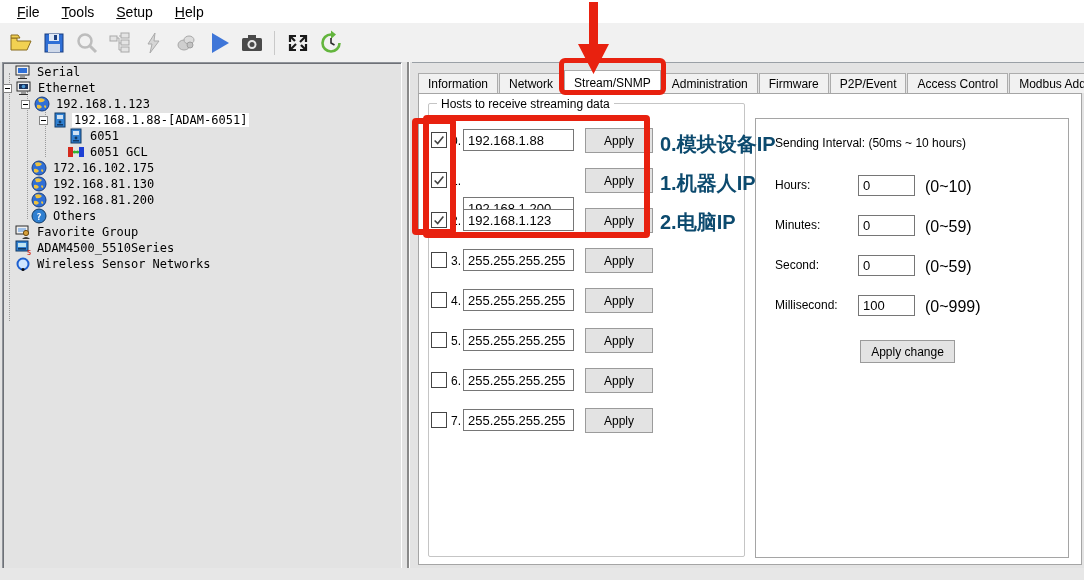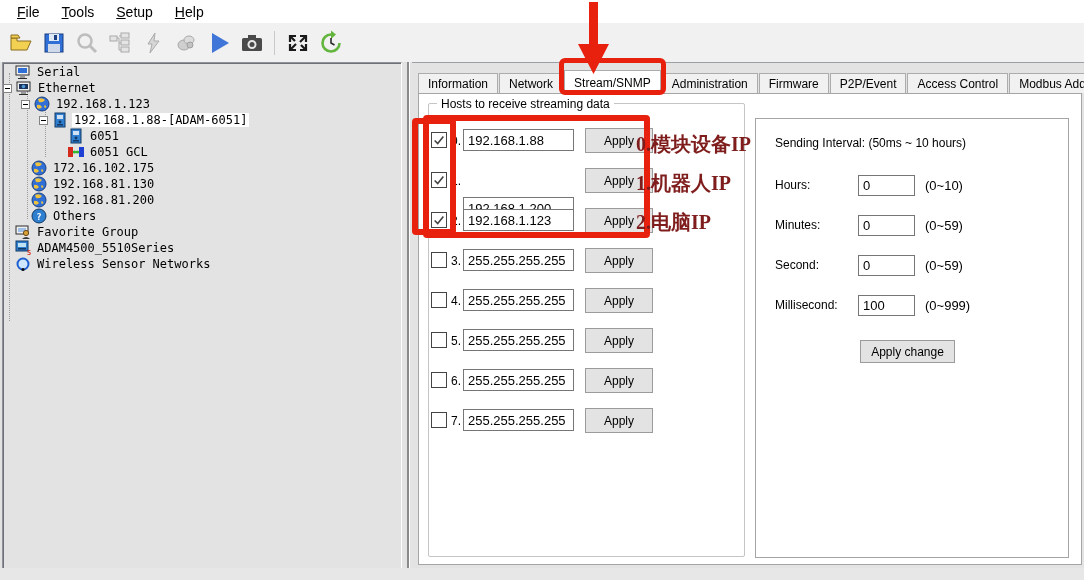--- a/index.html
+++ b/index.html
@@ -43,28 +43,28 @@
   .host-ip { position:absolute; left:463px; width:111px; height:22px; border:1px solid #767676; background:#fff; font-size:13px; font-family:"Liberation Sans",sans-serif; padding:1px 4px; z-index:3; }
   .apply-btn { position:absolute; left:585px; width:68px; height:25px; background:#e3e3e3; border:1px solid #9b9b9b; font-size:12px; font-family:"Liberation Sans",sans-serif; z-index:3; }
   
   .subtabs { position:absolute; left:756px; top:98px; display:flex; align-items:flex-end; z-index:4; }
   .subtab { height:18px; padding:2px 9px; background:#f1f1f1; border:1px solid #acacac; border-bottom:none; margin-right:1px; font-size:12px; white-space:nowrap; }
   .subtab.active { background:#fff; height:21px; padding-top:4px; border-bottom:1px solid #fff; }
   .subpanel { position:absolute; left:755px; top:118px; width:314px; height:440px; background:#fff; border:1px solid #a5a5a5; z-index:2; }
   .interval-note { position:absolute; left:775px; top:136px; font-size:12px; z-index:3;text-align:center; }
   .fld-label { position:absolute; left:775px; font-size:12px; z-index:3; }
   .fld-input { position:absolute; left:858px; width:57px; height:21px; border:1px solid #767676; background:#fff; font-size:13px; padding:1px 4px; z-index:3; font-family:"Liberation Sans",sans-serif; }
-  .fld-range { position:absolute; left:925px; font-size:13px; z-index:3; }
+  .fld-range { position:absolute; left:925px; font-size:16px; z-index:3; }
   .applychange-btn { position:absolute; left:860px; top:340px; width:95px; height:23px; background:#e3e3e3; border:1px solid #9b9b9b; font-size:12px; z-index:3; font-family:"Liberation Sans",sans-serif; }
   
   .red-box { position:absolute; border:6px solid #e8210f; border-radius:4px; z-index:8; pointer-events:none; }
   #red-box-outer { left:423px; top:115px; width:227px; height:123px; }
   #red-box-inner { left:412px; top:118px; width:44px; height:117px; }
   .red-arrow { position:absolute; left:574px; top:2px; z-index:10; pointer-events:none; }
-  .annot { position:absolute; left:636px; color:#7f1d1d; font-size:20px; font-weight:bold; z-index:8; white-space:nowrap; font-family:Liberation Serif, serif; }
+  .annot { position:absolute; left:660px; color:#0c4a6e; font-size:20px; font-weight:bold; z-index:8; white-space:nowrap; font-family:Liberation Sans, sans-serif; }
   .bottom-strip { position:absolute; left:0; top:568px; width:1084px; height:12px; background:#e7e7e7; }
 </style>
 </head>
 <body>
 
 <div id="app">
 
   <div class="menubar">
     <div class="menu-item"><span class="u">F</span><span>ile</span></div>
     <div class="menu-item"><span class="u">T</span><span>ools</span></div>

